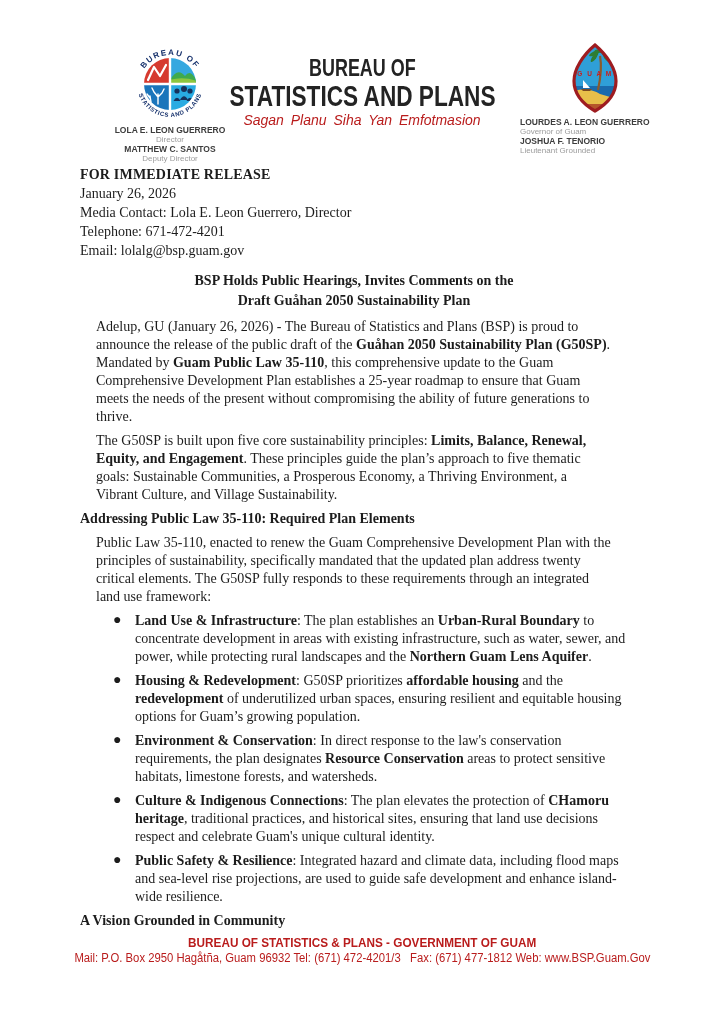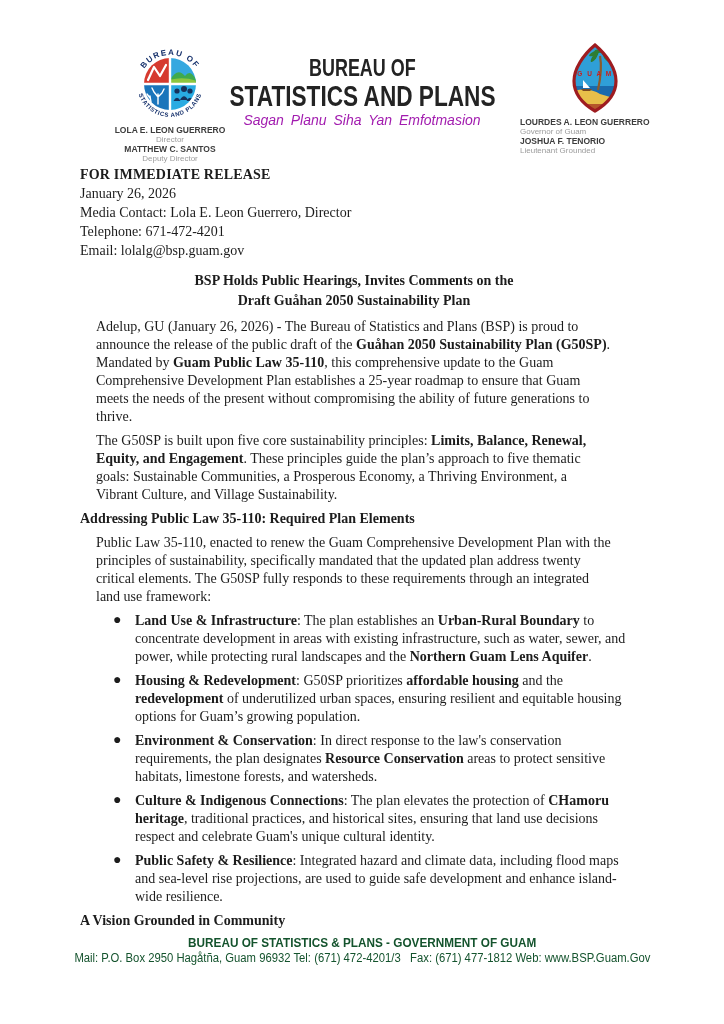--- a/index.html
+++ b/index.html
@@ -14,35 +14,35 @@
   
   .logo-block{position:absolute;top:42px;left:95px;width:150px;text-align:center;}
   .seal-block{position:absolute;top:42px;left:520px;width:150px;text-align:left;}
   .center-block{position:absolute;top:56px;left:192px;width:340px;text-align:center;}
   .officials{font-family:"Liberation Sans", sans-serif;margin-top:3px;line-height:1.18;}
   .official-name{font-size:8.5px;font-weight:bold;color:#3d3d3d;display:block;}
   .official-role{font-size:8px;color:#9b9b9b;display:block;}
   .condensed{display:inline-block;transform:scaleX(0.78);transform-origin:50% 50%;white-space:nowrap;}
   .hl1{font-family:"Liberation Sans", sans-serif;font-size:23px;font-weight:bold;color:#232323;line-height:25px;}
   .hl2{font-family:"Liberation Sans", sans-serif;font-size:29px;font-weight:bold;color:#232323;line-height:30px;}
-  .tagline{font-family:"Liberation Sans", sans-serif;font-style:italic;font-size:14px;color:#a21caf;margin-top:1px;word-spacing:3px;}
+  .tagline{font-family:"Liberation Sans", sans-serif;font-style:italic;font-size:14px;color:#b91c1c;margin-top:1px;word-spacing:3px;}
   .seal-svg{display:block;margin:0 auto;}
   .logo-svg{display:block;margin:0 auto;}
   
   .content{position:absolute;left:80px;top:165px;width:548px;font-size:14px;line-height:18px;}
   .release p{margin:0;line-height:19px;}
   .release .label{font-weight:bold;letter-spacing:0.2px;}
   .doc-title{text-align:center;font-weight:bold;margin:11px 0 8px;line-height:19.5px;}
   .para{margin:0 16px 6px;}
   .section-heading{font-weight:bold;margin:0 0 6px;}
   .bullet{position:relative;padding-left:55px;margin:0 0 6px;}
   .bullet-dot{position:absolute;left:33px;top:-1px;font-size:14px;}
   b{font-weight:bold;}
   
-  .footer{position:absolute;left:0;right:0;top:936px;text-align:center;font-family:"Liberation Sans", sans-serif;color:#14532d;}
+  .footer{position:absolute;left:0;right:0;top:936px;text-align:center;font-family:"Liberation Sans", sans-serif;color:#b91c1c;}
   .f1{font-size:12.5px;font-weight:bold;}
   .f2{font-size:12px;margin-top:1px;white-space:pre;}
   .fcond{display:inline-block;transform:scaleX(0.94);transform-origin:50% 50%;white-space:pre;}
 </style>
 </head>
 <body>
 
 <div class="page">
 
   <div class="logo-block">

